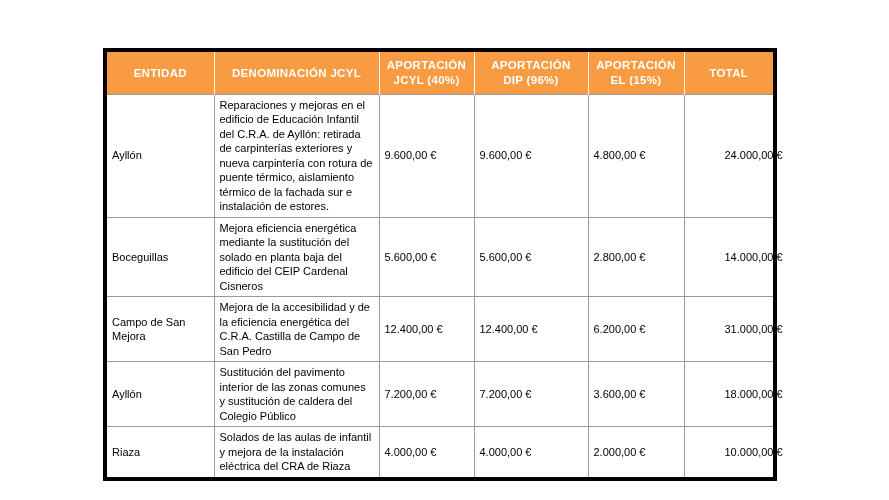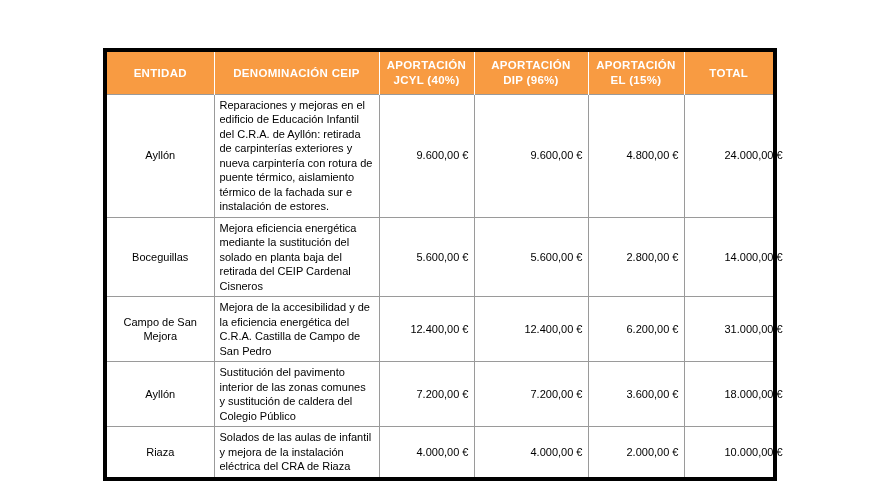--- a/index.html
+++ b/index.html
@@ -56,32 +56,32 @@
   tbody td {
     border: 1px solid #9a9a9a;
     font-size: 11px;
     color: #000000;
     line-height: 1.32;
     padding: 3px 5px;
   }
 
   td.entity {
     vertical-align: middle;
-    text-align: center;
+    text-align: left;
     border-left: none;
   }
 
   td.desc {
     vertical-align: top;
     text-align: left;
   }
 
   td.amount {
     vertical-align: middle;
-    text-align: right;
+    text-align: left;
     white-space: nowrap;
   }
   td.amount.last { border-right: none; padding-left: 40px; }
 
   tbody tr:last-child td { border-bottom: none; }
 
   
   col.c-entity { width: 107px; }
   col.c-desc   { width: 165px; }
   col.c-jcyl   { width: 95px; }
@@ -101,21 +101,21 @@
         <col class="c-desc">
         <col class="c-jcyl">
         <col class="c-dip">
         <col class="c-el">
         <col class="c-total">
       </colgroup>
 
       <thead>
         <tr>
           <th>ENTIDAD</th>
-          <th>DENOMINACIÓN CEIP</th>
+          <th>DENOMINACIÓN JCYL</th>
           <th>
             <span>APORTACIÓN</span><br>
             <span>JCYL (40%)</span>
           </th>
           <th>
             <span>APORTACIÓN</span><br>
             <span>DIP (96%)</span>
           </th>
           <th>
             <span>APORTACIÓN</span><br>
@@ -129,21 +129,21 @@
         <tr>
           <td class="entity">Ayllón</td>
           <td class="desc">Reparaciones y mejoras en el edificio de Educación Infantil del C.R.A. de Ayllón: retirada de carpinterías exteriores y nueva carpintería con rotura de puente térmico, aislamiento térmico de la fachada sur e instalación de estores.</td>
           <td class="amount">9.600,00 €</td>
           <td class="amount">9.600,00 €</td>
           <td class="amount">4.800,00 €</td>
           <td class="amount last">24.000,00 €</td>
         </tr>
         <tr>
           <td class="entity">Boceguillas</td>
-          <td class="desc">Mejora eficiencia energética mediante la sustitución del solado en planta baja del retirada del CEIP Cardenal Cisneros</td>
+          <td class="desc">Mejora eficiencia energética mediante la sustitución del solado en planta baja del edificio del CEIP Cardenal Cisneros</td>
           <td class="amount">5.600,00 €</td>
           <td class="amount">5.600,00 €</td>
           <td class="amount">2.800,00 €</td>
           <td class="amount last">14.000,00 €</td>
         </tr>
         <tr>
           <td class="entity">Campo de San Mejora</td>
           <td class="desc">Mejora de la accesibilidad y de la eficiencia energética del C.R.A. Castilla de Campo de San Pedro</td>
           <td class="amount">12.400,00 €</td>
           <td class="amount">12.400,00 €</td>

